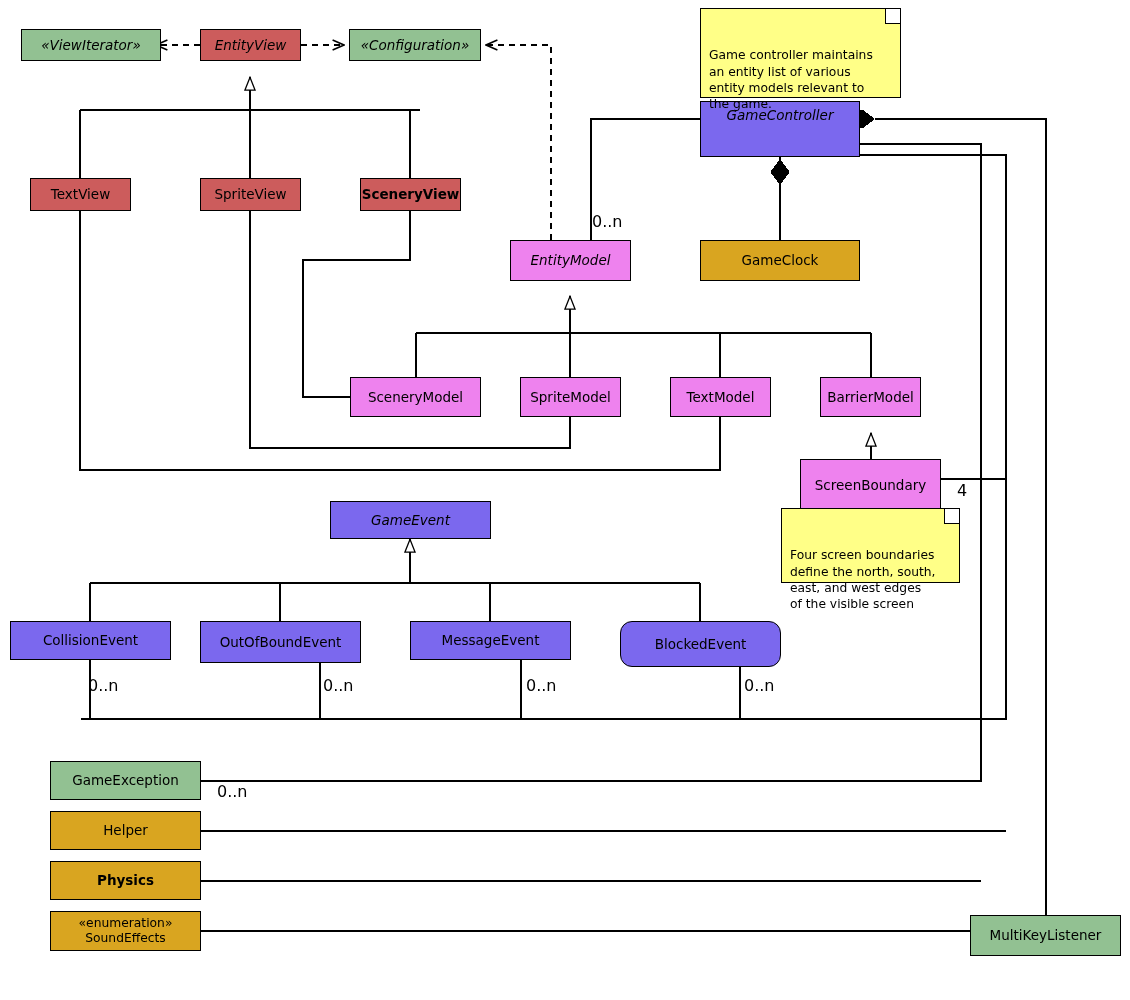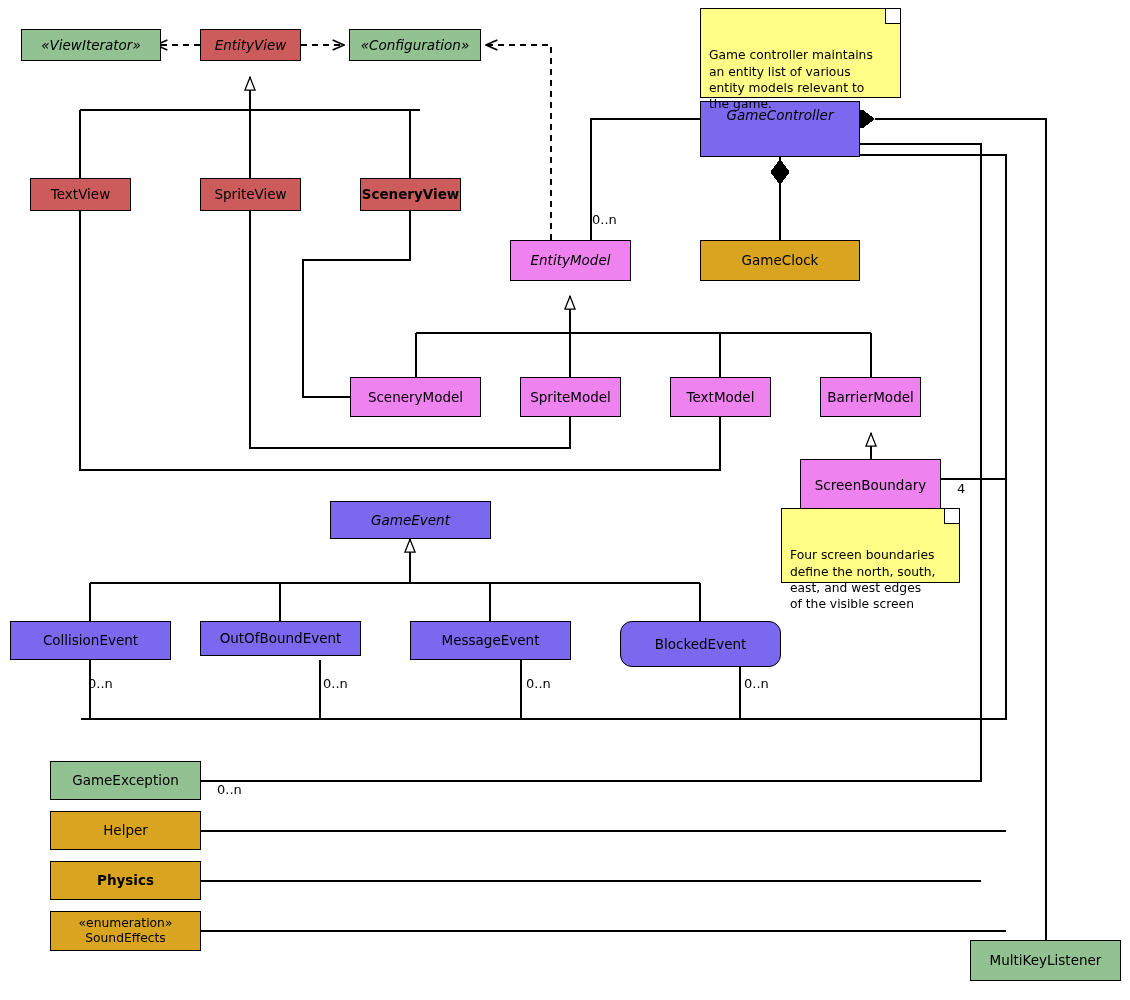--- a/index.html
+++ b/index.html
@@ -47,21 +47,21 @@
   }
   .note .fold{
     position:absolute;top:0;right:0;width:14px;height:14px;
     background:#ffffff;
     border-left:1.2px solid #000;
     border-bottom:1.2px solid #000;
   }
 
   .mult{
     position:absolute;
-    font-size:13px;
+    font-size:16px;
     color:#000;
     white-space:nowrap;
   }
 </style>
 </head>
 <body>
 
 <div id="canvas">
 
   <svg id="edges" viewBox="0 0 1130 1000" xmlns="http://www.w3.org/2000/svg">
@@ -196,21 +196,21 @@
   </div>
 
   <div class="node c-purple abstract" style="left:330px;top:501px;width:161px;height:38px;">
     <span>GameEvent</span>
   </div>
 
   <div class="node c-purple" style="left:10px;top:621px;width:161px;height:39px;">
     <span>CollisionEvent</span>
   </div>
 
-  <div class="node c-purple" style="left:200px;top:621px;width:161px;height:35px;">
+  <div class="node c-purple" style="left:200px;top:621px;width:161px;height:42px;">
     <span>OutOfBoundEvent</span>
   </div>
 
   <div class="node c-purple" style="left:410px;top:621px;width:161px;height:39px;">
     <span>MessageEvent</span>
   </div>
 
   <div class="node c-purple" style="left:620px;top:621px;width:161px;height:46px;border-radius:12px;">
     <span>BlockedEvent</span>
   </div>
@@ -225,21 +225,21 @@
 
   <div class="node c-gold" style="left:50px;top:861px;width:151px;height:39px;font-weight:bold;">
     <span>Physics</span>
   </div>
 
   <div class="node c-gold" style="left:50px;top:911px;width:151px;height:40px;font-size:12.3px;">
     <span>«enumeration»
 SoundEffects</span>
   </div>
 
-  <div class="node c-green" style="left:970px;top:940px;width:151px;height:41px;">
+  <div class="node c-green" style="left:970px;top:915px;width:151px;height:41px;">
     <span>MultiKeyListener</span>
   </div>
 
   <div class="note" style="left:700px;top:8px;width:201px;height:90px;">
     <span class="fold"></span>
     <span>Game controller maintains
 an entity list of various
 entity models relevant to
 the game.</span>
   </div>

